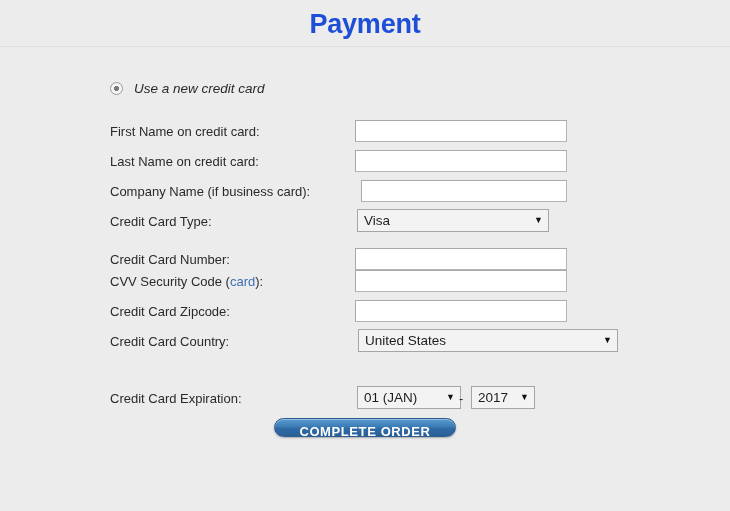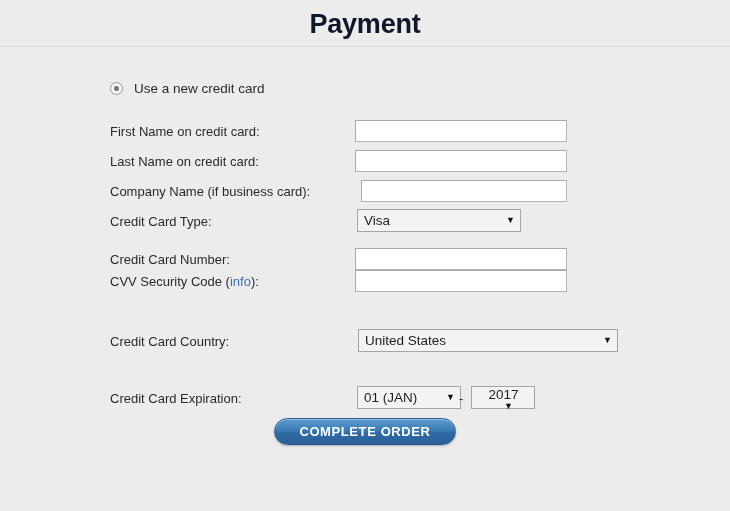--- a/index.html
+++ b/index.html
@@ -33,21 +33,21 @@
     box-sizing: border-box;
   }
   .page-title {
     position: absolute;
     left: 0;
     top: 9px;
     width: 730px;
     text-align: center;
     font-size: 27px;
     font-weight: bold;
-    color: #0f172a;
+    color: #1d4ed8;
     letter-spacing: -0.2px;
     font-family: "Liberation Sans", sans-serif;
   }
 
   
   .form-area {
     position: absolute;
     left: 0;
     top: 48px;
     width: 730px;
@@ -55,20 +55,21 @@
     background: #ececec;
   }
 
   
   .radio-row {
     position: absolute;
     left: 110px;
     top: 33px;
     display: flex;
     align-items: center;
+    font-style: italic;
   }
   .radio-btn {
     width: 13px;
     height: 13px;
     border-radius: 50%;
     border: 1px solid #9a9a9a;
     background: radial-gradient(circle at 50% 50%, #7a7a7a 0 30%, #f4f4f4 34% 100%);
     box-sizing: border-box;
     display: inline-block;
     flex: 0 0 auto;
@@ -150,21 +151,21 @@
   .btn-wrap {
     position: absolute;
     left: 0;
     top: 370px;
     width: 730px;
     text-align: center;
   }
   .complete-btn {
     display: inline-block;
     padding: 0 24px;
-    height: 27px;
+    height: 19px;
     line-height: 26px;
     border-radius: 14px;
     background: linear-gradient(to bottom, #5a9bd0 0%, #3c7cb5 45%, #2f6ba6 55%, #2a5f98 100%);
     border: 1px solid #2c5d8f;
     color: #ffffff;
     font-size: 13px;
     font-weight: bold;
     letter-spacing: 0.6px;
     box-shadow: 0 1px 2px rgba(0,0,0,0.28), inset 0 1px 0 rgba(255,255,255,0.35);
     font-family: "Liberation Sans", sans-serif;
@@ -199,53 +200,57 @@
       <input class="txt-input" style="left: 355px; width: 212px;" type="text" value="" placeholder="">
     </div>
 
     <div class="field-row" style="top:134px;">
       <span class="field-label">Company Name (if business card):</span>
       <input class="txt-input" style="left: 361px; width: 206px;" type="text" value="" placeholder="">
     </div>
 
     <div class="field-row" style="top:164px;">
       <span class="field-label">Credit Card Type:</span>
-      <div class="sel" style="left:357px; width:164px;">
+      <div class="sel" style="left:357px; width:192px;">
         <span>Visa</span>
         <span class="caret">▼</span>
       </div>
     </div>
 
     <div class="field-row" style="top:194px;margin-top:8px;">
       <span class="field-label">Credit Card Number:</span>
       <input class="txt-input" style="left: 355px; width: 212px;" type="text" value="" placeholder="">
     </div>
 
     <div class="field-row" style="top:224px;">
-      <span class="field-label"><span>CVV Security Code (</span><span class="info-link">info</span><span>):</span></span>
-      <input class="txt-input" style="left: 355px; width: 212px;" type="text" value="" placeholder="">
-    </div>
-
+      <span class="field-label"><span>CVV Security Code (</span><span class="info-link">card</span><span>):</span></span>
+      <input class="txt-input" style="left: 355px; width: 212px;" type="text" value="" placeholder="">
+    </div>
+
+    <div class="field-row" style="top:254px;">
+      <span class="field-label">Credit Card Zipcode:</span>
+      <input class="txt-input" style="left: 355px; width: 212px;" type="text" value="" placeholder="">
+    </div>
 
     <div class="field-row" style="top:284px;">
       <span class="field-label">Credit Card Country:</span>
       <div class="sel" style="left:358px; width:260px;">
         <span>United States</span>
         <span class="caret">▼</span>
       </div>
     </div>
 
     <div class="field-row" style="top:313px;margin-top:28px;">
       <span class="field-label">Credit Card Expiration:</span>
       <div class="sel" style="left:357px; width:104px;">
         <span>01 (JAN)</span>
         <span class="caret">▼</span>
       </div>
       <span class="dash" style="left:459px;">-</span>
-      <div class="sel" style="left:471px; width:64px;flex-direction:column;">
+      <div class="sel" style="left:471px; width:64px;">
         <span>2017</span>
         <span class="caret">▼</span>
       </div>
     </div>
 
     <div class="btn-wrap">
       <button class="complete-btn">COMPLETE ORDER</button>
     </div>
 
   </div>

